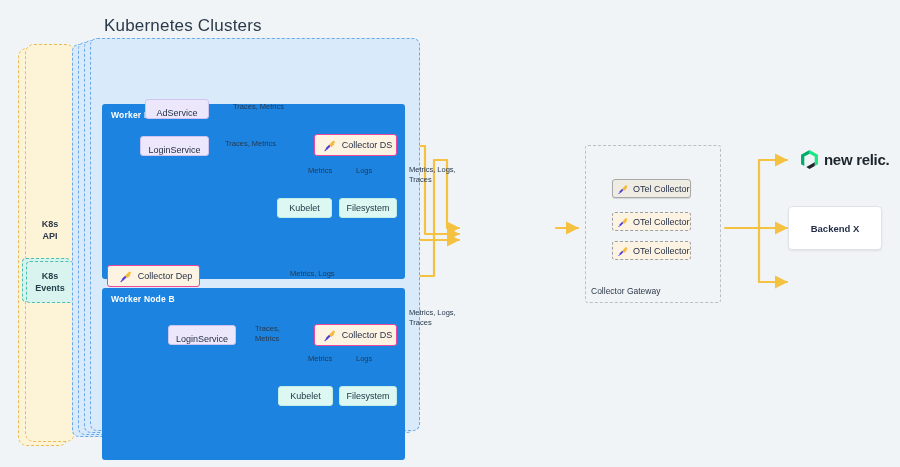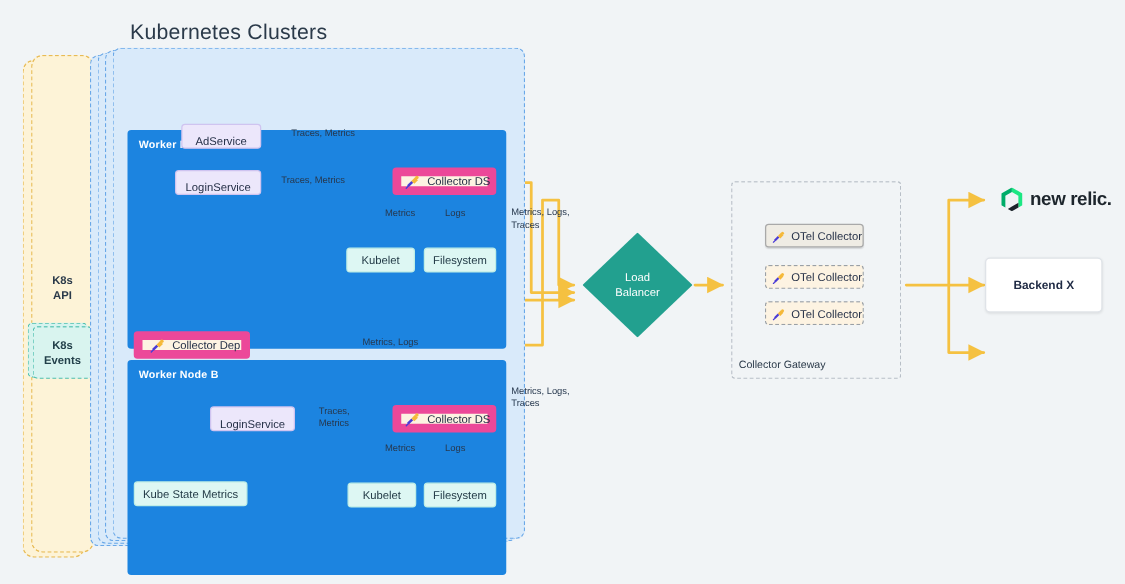--- a/index.html
+++ b/index.html
@@ -105,21 +105,21 @@
     color: #253047;
     align-items: flex-end;
   }
   .mint {          
     background: #ddf7f3;
     border: 1px solid #bfeee6;
     color: #223a46;
   }
   .collector {     
     background: #fdf3e2;
-    border: 7px solid #ec4899;
+    border: 1px solid #ec4899;
     color: #253047;
     gap: 5px;
     padding-left: 4px;
   }
   .white-box {
     background: #ffffff;
     border: 1px solid #dfe3e8;
     border-radius: 4px;
     color: #1f2a44;
     font-size: 9.5px;
@@ -298,23 +298,20 @@
   </div>
   <div class="abs box collector" style="left:314px; top:324px; width:83px; height:22px;">
     <svg class="tele" viewBox="0 0 24 24">
       <path d="M4.5 17.5 L10.5 11.5 L13 14 L7 20 Z" fill="#4a3bd6"></path>
       <path d="M10.5 11.5 L15.5 6.5 L19.5 10.5 L14.5 15.5 Z" fill="#f5b93a"></path>
       <circle cx="18" cy="7" r="2.4" fill="#f5b93a"></circle>
       <path d="M6 19 L3.5 21.5" stroke="#4a3bd6" stroke-width="2" stroke-linecap="round"></path>
     </svg>
     <span>Collector DS</span>
   </div>
-  <div class="abs box mint" style="left:107px; top:385px; width:91px; height:20px;">
-    <span>Kube State Metrics</span>
-  </div>
   <div class="abs box mint" style="left:278px; top:386px; width:55px; height:20px;">
     <span>Kubelet</span>
   </div>
   <div class="abs box mint" style="left:339px; top:386px; width:58px; height:20px;">
     <span>Filesystem</span>
   </div>
   <div class="elabel" style="left:290px; top:269px;">Metrics, Logs</div>
   <div class="elabel" style="left:255px; top:324px;">
     <div>Traces,</div>
     <div>Metrics</div>
@@ -324,27 +321,20 @@
 
   <div class="elabel" style="left:409px; top:165px; width:62px;">
     <div>Metrics, Logs,</div>
     <div>Traces</div>
   </div>
   <div class="elabel" style="left:409px; top:308px; width:62px;">
     <div>Metrics, Logs,</div>
     <div>Traces</div>
   </div>
 
-  <div class="abs lb-wrap">
-    <div class="lb-shape"></div>
-    <div class="lb-text">
-      <span>Load</span>
-      <span>Balancer</span>
-    </div>
-  </div>
 
   <div class="abs gateway"></div>
   <div class="abs box otel-solid" style="left:612px; top:179px; width:79px; height:19px; gap:4px; padding-left:4px; justify-content:flex-start;">
     <svg class="tele" style="width:12px;height:12px;flex:0 0 12px;" viewBox="0 0 24 24">
       <path d="M4.5 17.5 L10.5 11.5 L13 14 L7 20 Z" fill="#4a3bd6"></path>
       <path d="M10.5 11.5 L15.5 6.5 L19.5 10.5 L14.5 15.5 Z" fill="#f5b93a"></path>
       <circle cx="18" cy="7" r="2.4" fill="#f5b93a"></circle>
       <path d="M6 19 L3.5 21.5" stroke="#4a3bd6" stroke-width="2" stroke-linecap="round"></path>
     </svg>
     <span>OTel Collector</span>

